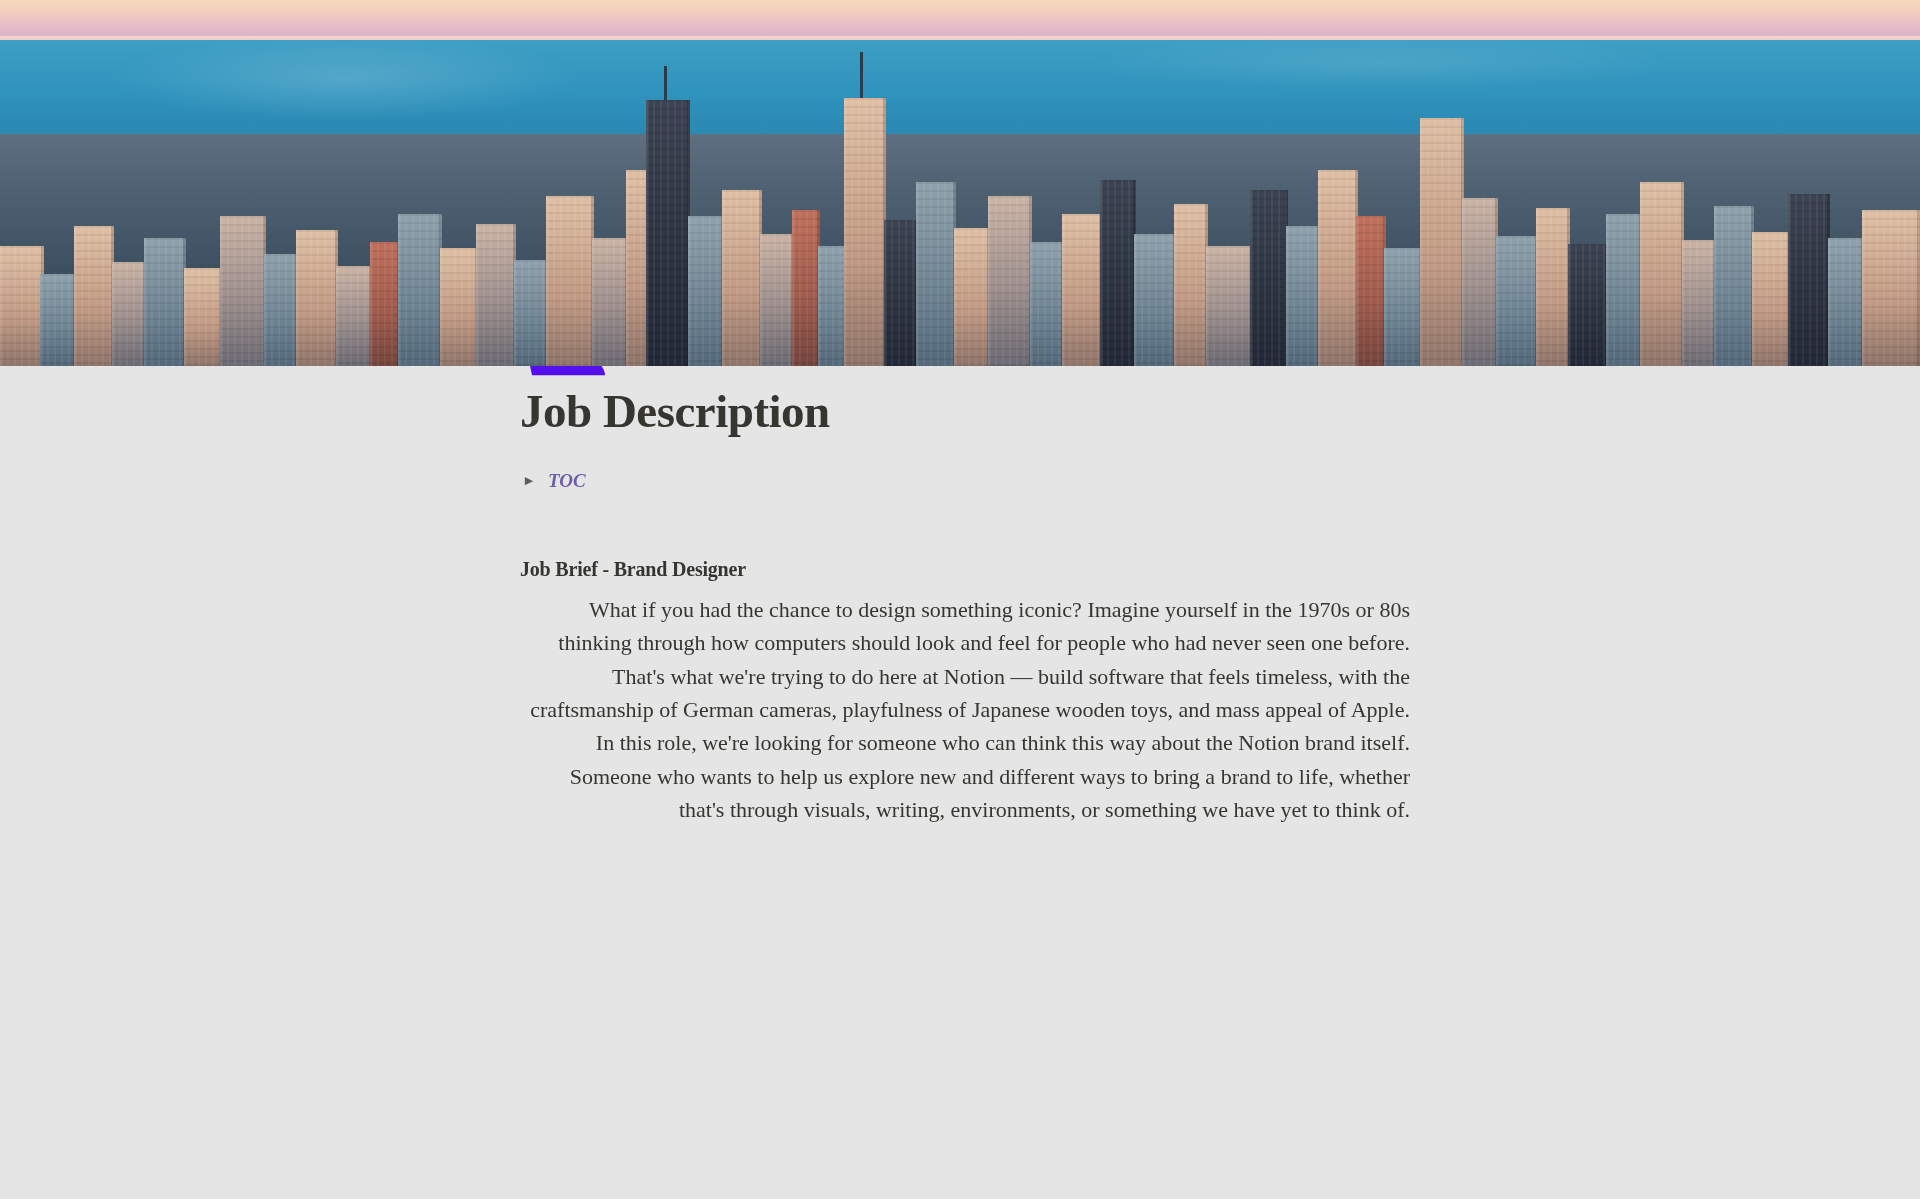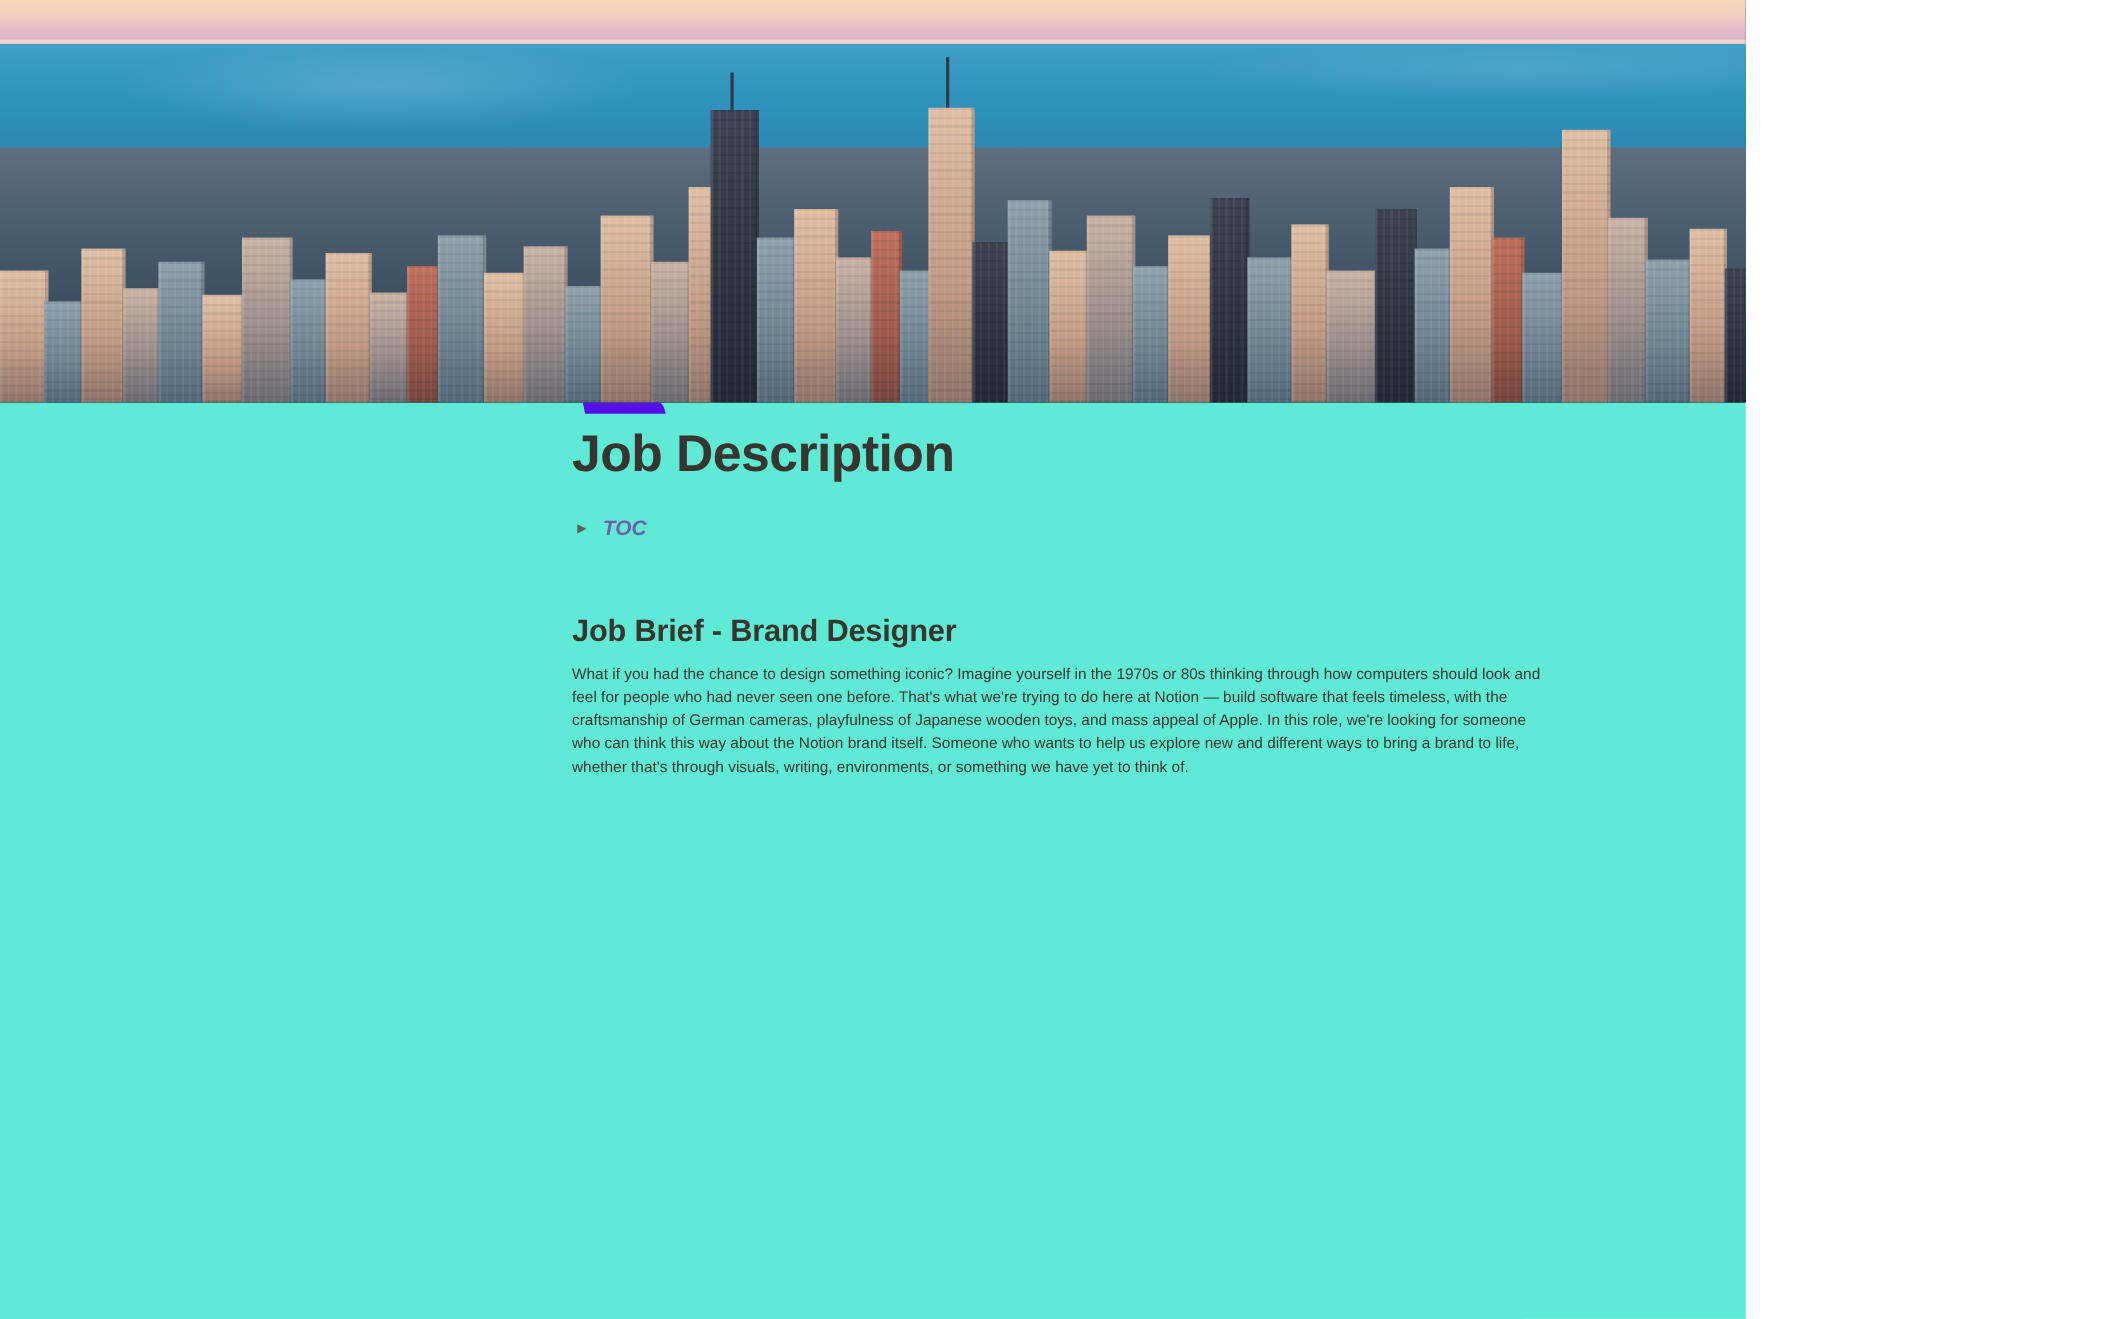--- a/index.html
+++ b/index.html
@@ -7,24 +7,25 @@
     margin: 0;
     padding: 0;
     width: 1920px;
     background: #ffffff;
     font-family: "Liberation Sans", sans-serif;
     -webkit-font-smoothing: antialiased;
   }
 
   .page {
     position: relative;
-    width: 1587px;
+    width: 1920px;
     min-height: 1199px;
     overflow: hidden;
-    background: #5eead4;
+    background: #e5e5e5;
+    font-family: Liberation Serif, serif;
   }
 
   
   .cover {
     position: relative;
     width: 1920px;
     height: 366px;
     overflow: hidden;
     background: #1d3b52;
   }
@@ -128,34 +129,35 @@
     cursor: pointer;
   }
   .toggle-label {
     font-size: 19px;
     font-weight: 700;
     font-style: italic;
     color: #6f5fa8;
   }
 
   h2.section {
-    font-size: 28px;
+    font-size: 20px;
     font-weight: 700;
     color: #37352f;
     margin: 62px 0 12px 0;
     letter-spacing: -0.2px;
   }
   h2.section.tight { margin-top: 74px; }
 
   p.body {
-    font-size: 14px;
+    font-size: 22px;
     line-height: 1.52;
     color: #37352f;
     margin: 0;
     max-width: 900px;
+    text-align: right;
   }
 
   ul.bullets {
     margin: 10px 0 0 0;
     padding: 0;
     list-style: none;
   }
   ul.bullets li {
     position: relative;
     padding-left: 36px;

